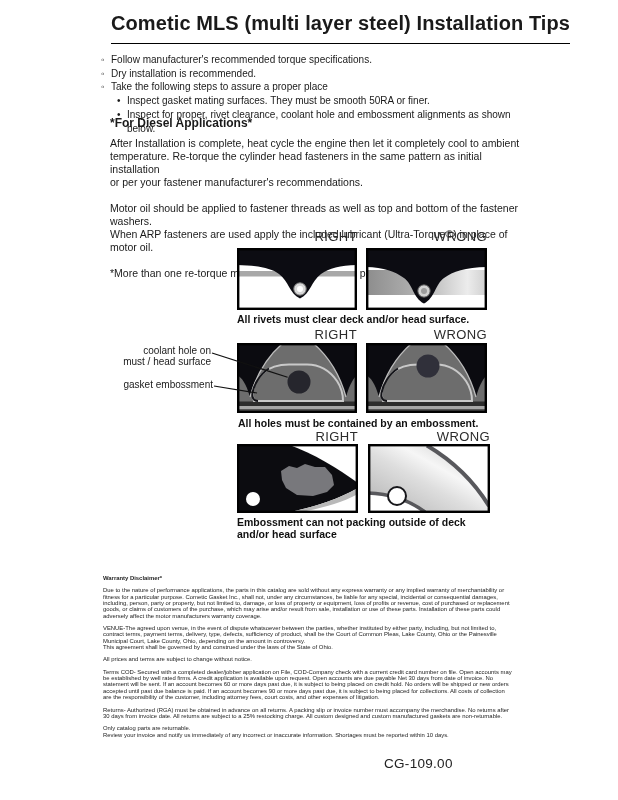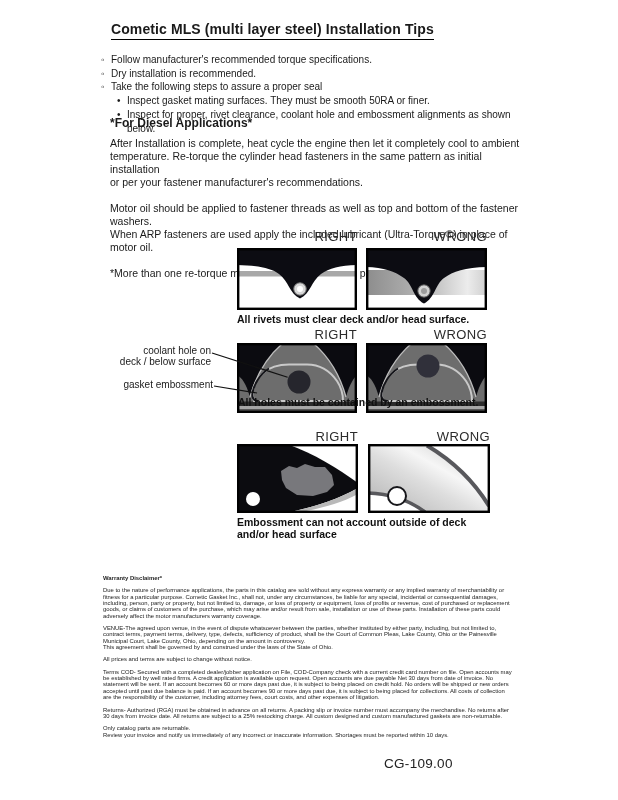--- a/index.html
+++ b/index.html
@@ -2,22 +2,22 @@
 <html><head>
 <meta charset="utf-8">
 <style>
   html,body{margin:0;padding:0;background:#ffffff;}
   .page{
     position:relative;width:618px;height:800px;background:#ffffff;overflow:hidden;
     font-family:"Liberation Sans", sans-serif;color:#1a1a1a;
   }
   .abs{position:absolute;}
   .title{
-    left:111px;top:21px;font-size:14px;font-weight:bold;
-    border-bottom:1.6px solid #000;padding-bottom:2px;letter-spacing:.1px;
+    left:111px;top:12px;font-size:20px;font-weight:bold;
+    border-bottom:1.6px solid #000;padding-bottom:8px;letter-spacing:.1px;
   }
   .tips{left:101px;top:53px;font-size:10px;line-height:13.7px;width:430px;}
   .tip{position:relative;padding-left:10px;}
   .tip::before{content:"\25E6";position:absolute;left:0;top:0;font-size:10px;}
   .tip.sub{padding-left:26px;}
   .tip.sub::before{content:"\2022";left:16px;}
   .diesel{left:110px;top:117px;width:420px;font-size:10.5px;line-height:13px;}
   .diesel h2{margin:0 0 7px 0;font-size:12px;font-weight:bold;}
   .diesel p{margin:0 0 13px 0;}
   .lines{white-space:pre-line;}
@@ -33,21 +33,21 @@
 </head>
 <body>
 
 <div class="page">
 
   <div class="abs title">Cometic MLS (multi layer steel) Installation Tips</div>
 
   <div class="abs tips">
     <div class="tip"><span>Follow manufacturer's recommended torque specifications.</span></div>
     <div class="tip"><span>Dry installation is recommended.</span></div>
-    <div class="tip"><span>Take the following steps to assure a proper seal</span></div>
+    <div class="tip"><span>Take the following steps to assure a proper place</span></div>
     <div class="tip sub"><span>Inspect gasket mating surfaces.  They must be smooth 50RA or finer.</span></div>
     <div class="tip sub"><span>Inspect for proper, rivet clearance, coolant hole and embossment alignments as shown below.</span></div>
   </div>
 
   <div class="abs diesel">
     <h2>*For Diesel Applications*</h2>
     <p class="lines">After Installation is complete, heat cycle the engine then let it completely cool to ambient
 temperature. Re-torque the cylinder head fasteners in the same pattern as initial installation
 or per your fastener manufacturer's recommendations.</p>
     <p class="lines">Motor oil should be applied to fastener threads as well as top and bottom of the fastener washers.
@@ -83,21 +83,21 @@
     <circle cx="58" cy="43" r="3" fill="#9c9c9c"></circle>
     <rect x="1.2" y="1.2" width="118.6" height="59.6" fill="none" stroke="#000000" stroke-width="2.4"></rect>
   </svg>
 
   <div class="abs fig-caption" style="left:237px;top:313px;text-align:center;">All rivets must clear deck and/or head surface.</div>
 
   <div class="abs fig-label" style="left:237px;top:327px;width:120px;">RIGHT</div>
   <div class="abs fig-label" style="left:366px;top:327px;width:121px;">WRONG</div>
 
   <div class="abs side-label lines" style="left:116px;top:345px;width:95px;">coolant hole on
-deck / below surface</div>
+must / head surface</div>
   <div class="abs side-label" style="left:116px;top:379px;width:97px;">gasket embossment</div>
 
   <svg class="abs panel" style="left:237px;top:343px;" width="120" height="70" viewBox="0 0 120 70">
     <rect width="120" height="70" fill="#6d6d6d"></rect>
     <rect x="2" y="58.5" width="116" height="4.5" fill="#2c2c2c"></rect>
     <rect x="2" y="63" width="116" height="3" fill="#a6a6a6"></rect>
     <rect x="2" y="66" width="116" height="3" fill="#565656"></rect>
     <path d="M0,0 H46 C31,13 19,32 13,54 C9,40 5,35 0,32 Z" fill="#0b0b10"></path>
     <path d="M46,0 C31,13 19,32 13,54" fill="none" stroke="#bdbdbd" stroke-width="1.3"></path>
     <path d="M120,0 H76 C91,13 103,32 109,54 C113,40 117,35 120,32 Z" fill="#0b0b10"></path>
@@ -121,21 +121,21 @@
     <path d="M32,25.5 C23,31 17,41 15.5,50 C15,54 16,58 21,58" fill="none" stroke="#141419" stroke-width="2"></path>
     <circle cx="62" cy="23" r="11.5" fill="#30303a"></circle>
     <rect x="1.2" y="1.2" width="118.6" height="67.6" fill="none" stroke="#000000" stroke-width="2.4"></rect>
   </svg>
 
   <svg class="abs" style="left:210px;top:344px;" width="92" height="52" viewBox="0 0 92 52">
     <line x1="2" y1="9" x2="77.6" y2="33.3" stroke="#111111" stroke-width="1.2"></line>
     <line x1="4" y1="42" x2="47" y2="49" stroke="#111111" stroke-width="1.2"></line>
   </svg>
 
-  <div class="abs fig-caption" style="left:238px;top:396px;">All holes must be contained by an embossment.</div>
+  <div class="abs fig-caption" style="left:238px;top:417px;">All holes must be contained by an embossment.</div>
 
   <div class="abs fig-label" style="left:237px;top:429px;width:121px;">RIGHT</div>
   <div class="abs fig-label" style="left:368px;top:429px;width:122px;">WRONG</div>
 
   <svg class="abs panel" style="left:237px;top:444px;" width="121" height="69" viewBox="0 0 121 69">
     <rect width="121" height="69" fill="#ffffff"></rect>
     <path d="M0,0 H50 C78,10 100,24 121,39 L121,44 C96,58 72,64 48,69 L0,69 Z" fill="#0c0c10"></path>
     <path d="M48,69 C72,64 96,58 121,44 L121,50 C99,61.5 78,65.5 58,69 Z" fill="#b9b9b9"></path>
     <path d="M44,27 L52,22 L60,24 L68,20 L78,23 L88,23 L95,31 L97,41 L90,48 L76,52 L60,51 L49,44 L45,36 Z" fill="#78787c"></path>
     <circle cx="16" cy="55" r="7" fill="#ffffff"></circle>
@@ -152,21 +152,21 @@
       </linearGradient>
     </defs>
     <rect width="122" height="69" fill="#ffffff"></rect>
     <path d="M0,0 H59 C85,16 107,38 122,61 L122,69 H58 C43,58 22,50.5 0,50 Z" fill="url(#wband)"></path>
     <path d="M59,1.5 C85,17 107,39 121,62" fill="none" stroke="#58585c" stroke-width="4"></path>
     <path d="M0,49 C22,49.5 42,57 57,68" fill="none" stroke="#58585c" stroke-width="3.5"></path>
     <circle cx="29" cy="52" r="9" fill="#ffffff" stroke="#17171b" stroke-width="2"></circle>
     <rect x="1.2" y="1.2" width="119.6" height="66.6" fill="none" stroke="#000000" stroke-width="2.4"></rect>
   </svg>
 
-  <div class="abs fig-caption lines" style="left:237px;top:516px;line-height:12px;">Embossment can not account outside of deck
+  <div class="abs fig-caption lines" style="left:237px;top:516px;line-height:12px;">Embossment can not packing outside of deck
 and/or head surface</div>
 
   <div class="abs legal">
     <p class="lg-head">Warranty Disclaimer*</p>
     <p class="lines">Due to the nature of performance applications, the parts in this catalog are sold without any express warranty or any implied warranty of merchantability or
 fitness for a particular purpose.  Cometic Gasket Inc., shall not, under any circumstances, be liable for any special, incidental or consequential damages,
 including, person, party or property, but not limited to, damage, or loss of property or equipment, loss of profits or revenue, cost of purchased or replacement
 goods, or claims of customers of the purchase, which may arise and/or result from sale, installation or use of these parts.  Installation of these parts could
 adversely affect the motor manufacturers warranty coverage.</p>
     <p class="lines">VENUE-The agreed upon venue, in the event of dispute whatsoever between the parties, whether instituted by either party, including, but not limited to,

